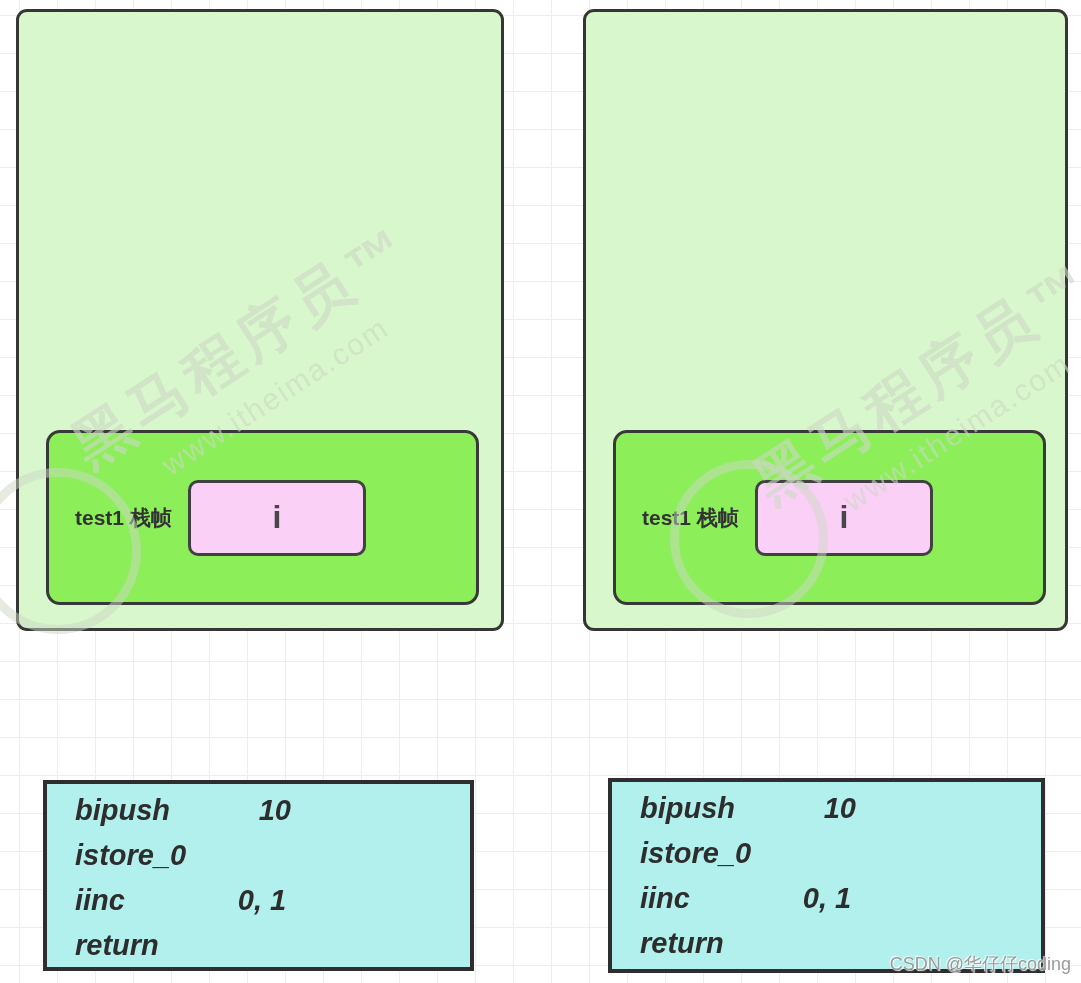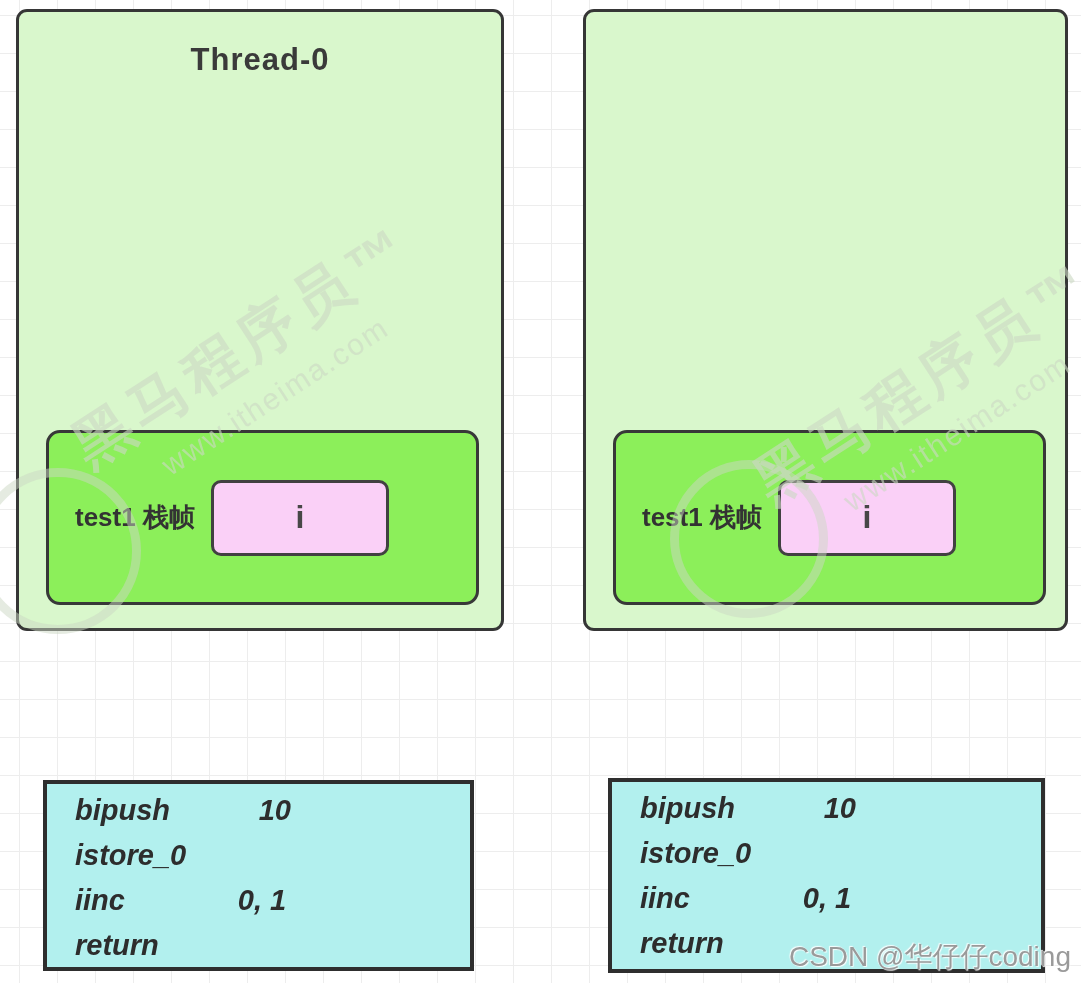--- a/index.html
+++ b/index.html
@@ -45,21 +45,21 @@
     width:433px;
     height:175px;
     background:#8cef5a;
     border:3px solid #383838;
     border-radius:14px;
     display:flex;
     align-items:center;
     padding-left:26px;
   }
   .frame-label {
-    font-size:26px;
+    font-size:21px;
     font-weight:bold;
     color:#333333;
     white-space:nowrap;
   }
   .slot {
     margin-left:16px;
     width:178px;
     height:76px;
     background:#fad0f7;
     border:3px solid #414141;
@@ -111,30 +111,29 @@
     border-radius:50%;
     pointer-events:none;
   }
   #wmc-0 { left:-25px; top:468px; width:166px; height:166px; }
   #wmc-1 { left:670px; top:460px; width:158px; height:158px; }
 
   .csdn {
     position:absolute;
     right:10px;
     bottom:7px;
-    font-size:28px;
+    font-size:18px;
     color:#9a9a9a;
     text-shadow:1px 1px 1px rgba(255,255,255,0.9), -1px -1px 1px rgba(255,255,255,0.9);
   }
 </style>
 </head>
 <body>
 
 <div class="panel" id="panel-0">
-  <div class="panel-title">Thread-0</div>
   <div class="frame">
     <span class="frame-label">test1 栈帧</span>
     <div class="slot">
       <span class="slot-label">i</span>
     </div>
   </div>
 </div>
 
 <div class="panel" id="panel-1">
   <div class="frame">

